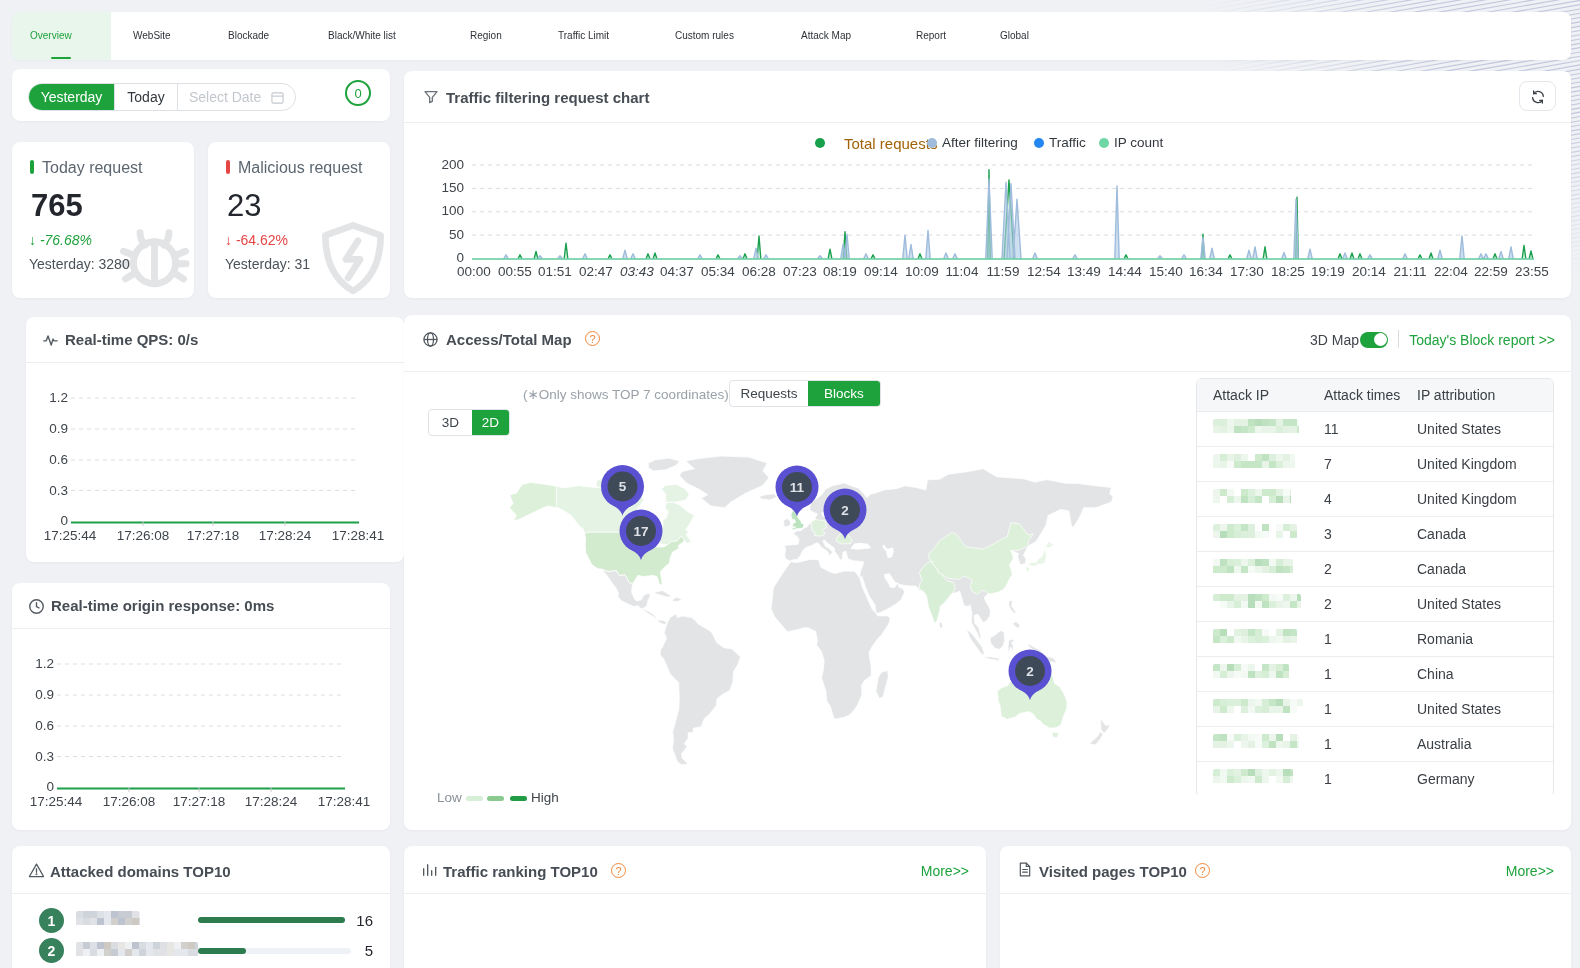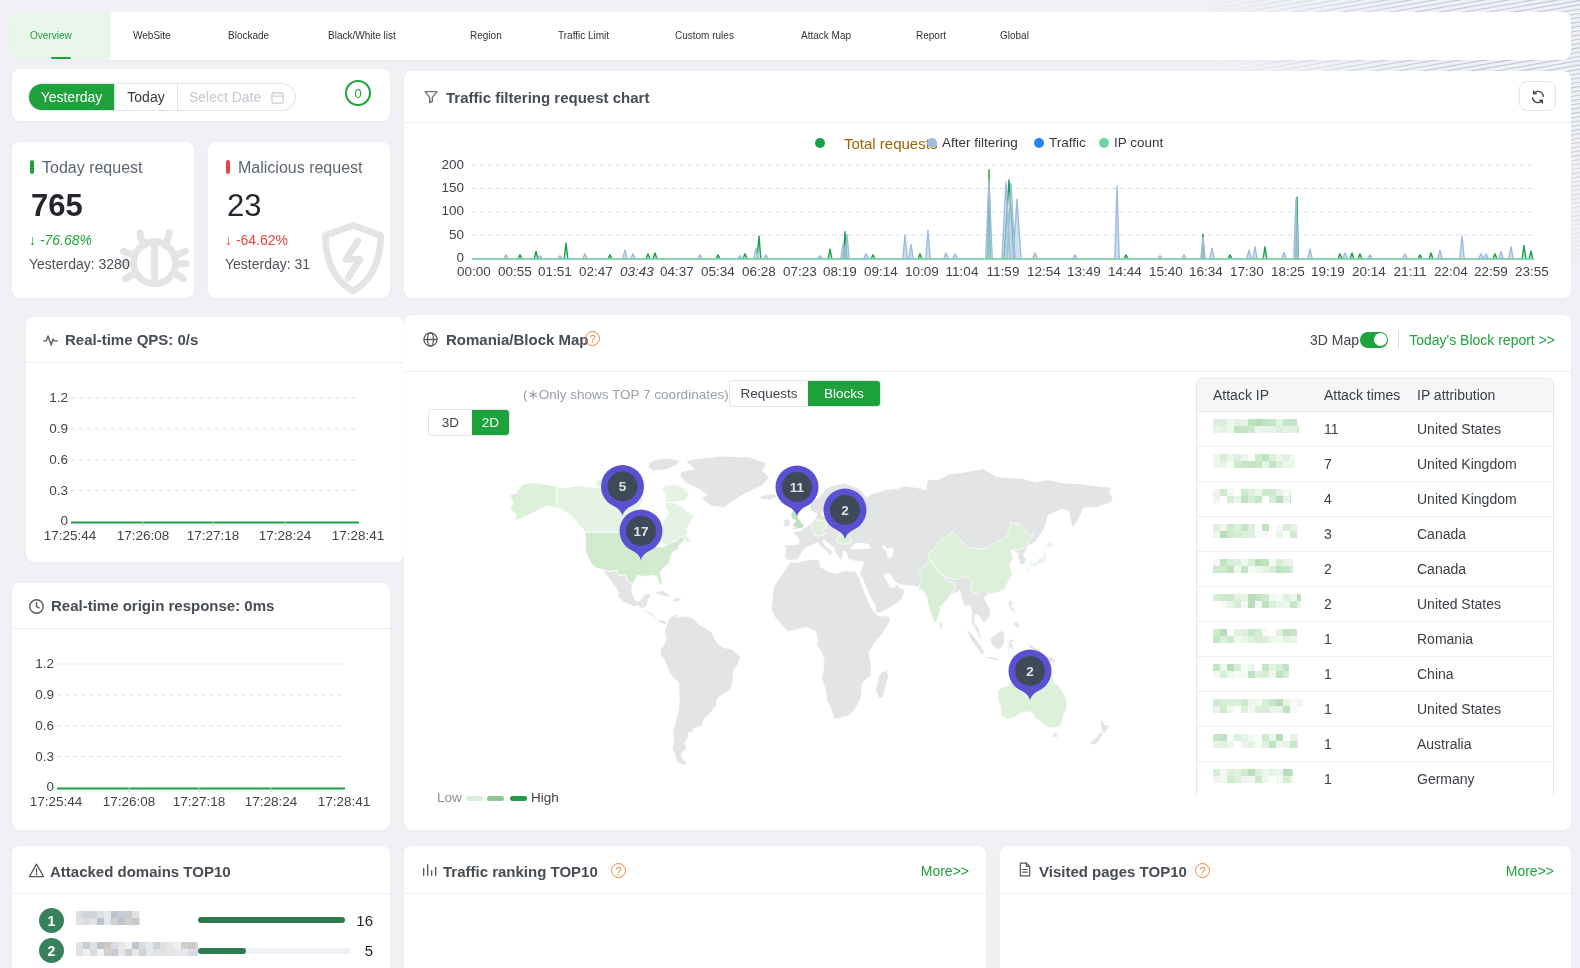--- a/index.html
+++ b/index.html
@@ -302,21 +302,21 @@
     <div class="axlbl c" style="left:155px;top:211px;width:64px;">17:27:18</div>
     <div class="axlbl c" style="left:227px;top:211px;width:64px;">17:28:24</div>
     <div class="axlbl c" style="left:300px;top:211px;width:64px;">17:28:41</div>
   </div>
 <div class="card" style="left:404px;top:315px;width:1167px;height:515px;">
 <svg class="abs" style="left:18px;top:16px" width="17" height="17" viewBox="0 0 24 24" fill="none" stroke="#51575e" stroke-width="1.8">
       <circle cx="12" cy="12" r="9.3"></circle>
       <ellipse cx="12" cy="12" rx="4.2" ry="9.3"></ellipse>
       <line x1="2.7" y1="12" x2="21.3" y2="12"></line>
     </svg>
-<div class="ttl abs" style="left:42px;top:16px;">Romania/Block Map</div>
+<div class="ttl abs" style="left:42px;top:16px;">Access/Total Map</div>
 <div class="abs" style="left:181px;top:16px;width:15px;height:15px;border:1.5px solid #f0883a;border-radius:50%;color:#f0883a;font-size:11px;display:flex;align-items:center;justify-content:center;">?</div>
 <div class="abs" style="left:906px;top:17px;font-size:14px;color:#40454c;">3D Map</div>
 <div class="abs" style="left:956px;top:16.5px;width:28px;height:16px;border-radius:8px;background:#1ea23c;">
       <div class="abs" style="right:1.5px;top:1.5px;width:13px;height:13px;border-radius:50%;background:#fff;"></div>
     </div>
 <div class="abs" style="left:994px;top:15px;width:1px;height:18px;background:#d8dbdf;"></div>
 <div class="abs" style="right:16px;top:17px;font-size:14px;color:#1ea23c;">Today's Block report &gt;&gt;</div>
 <div class="divider" style="top:56px;"></div>
 <div class="seg2" style="left:24px;top:65px;margin-top:29px;">
       <div style="width:43px;border-radius:3px 0 0 3px;">3D</div>

